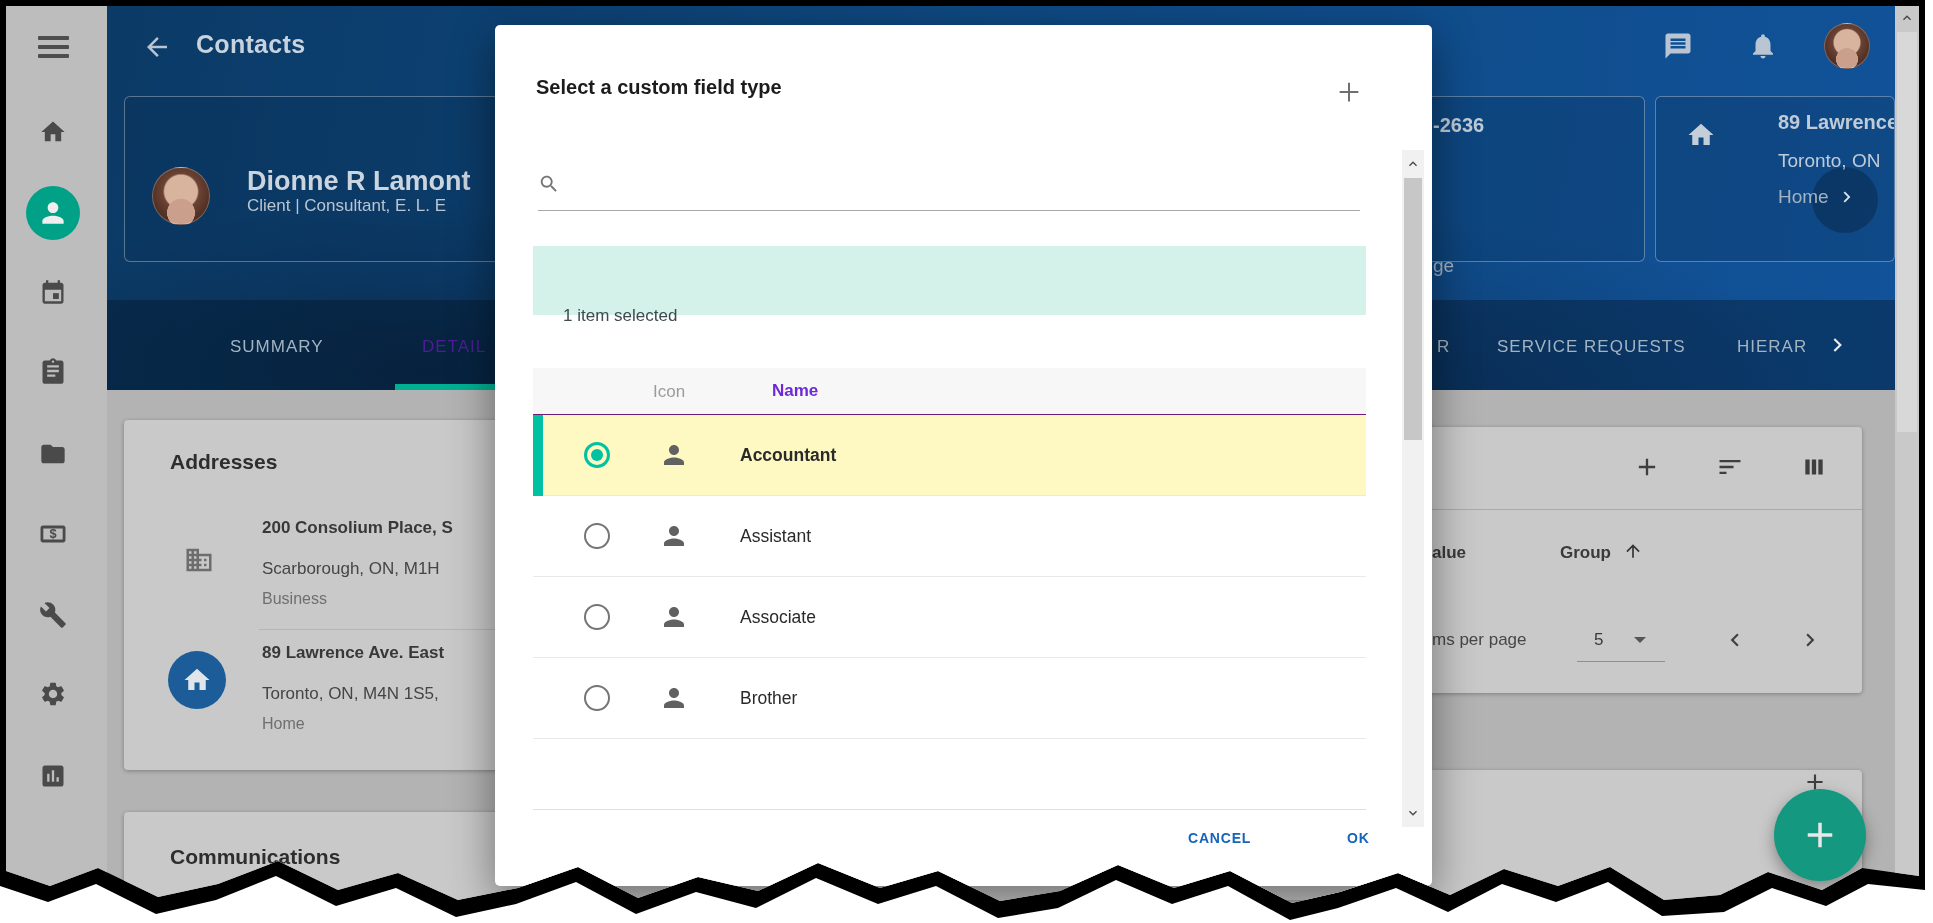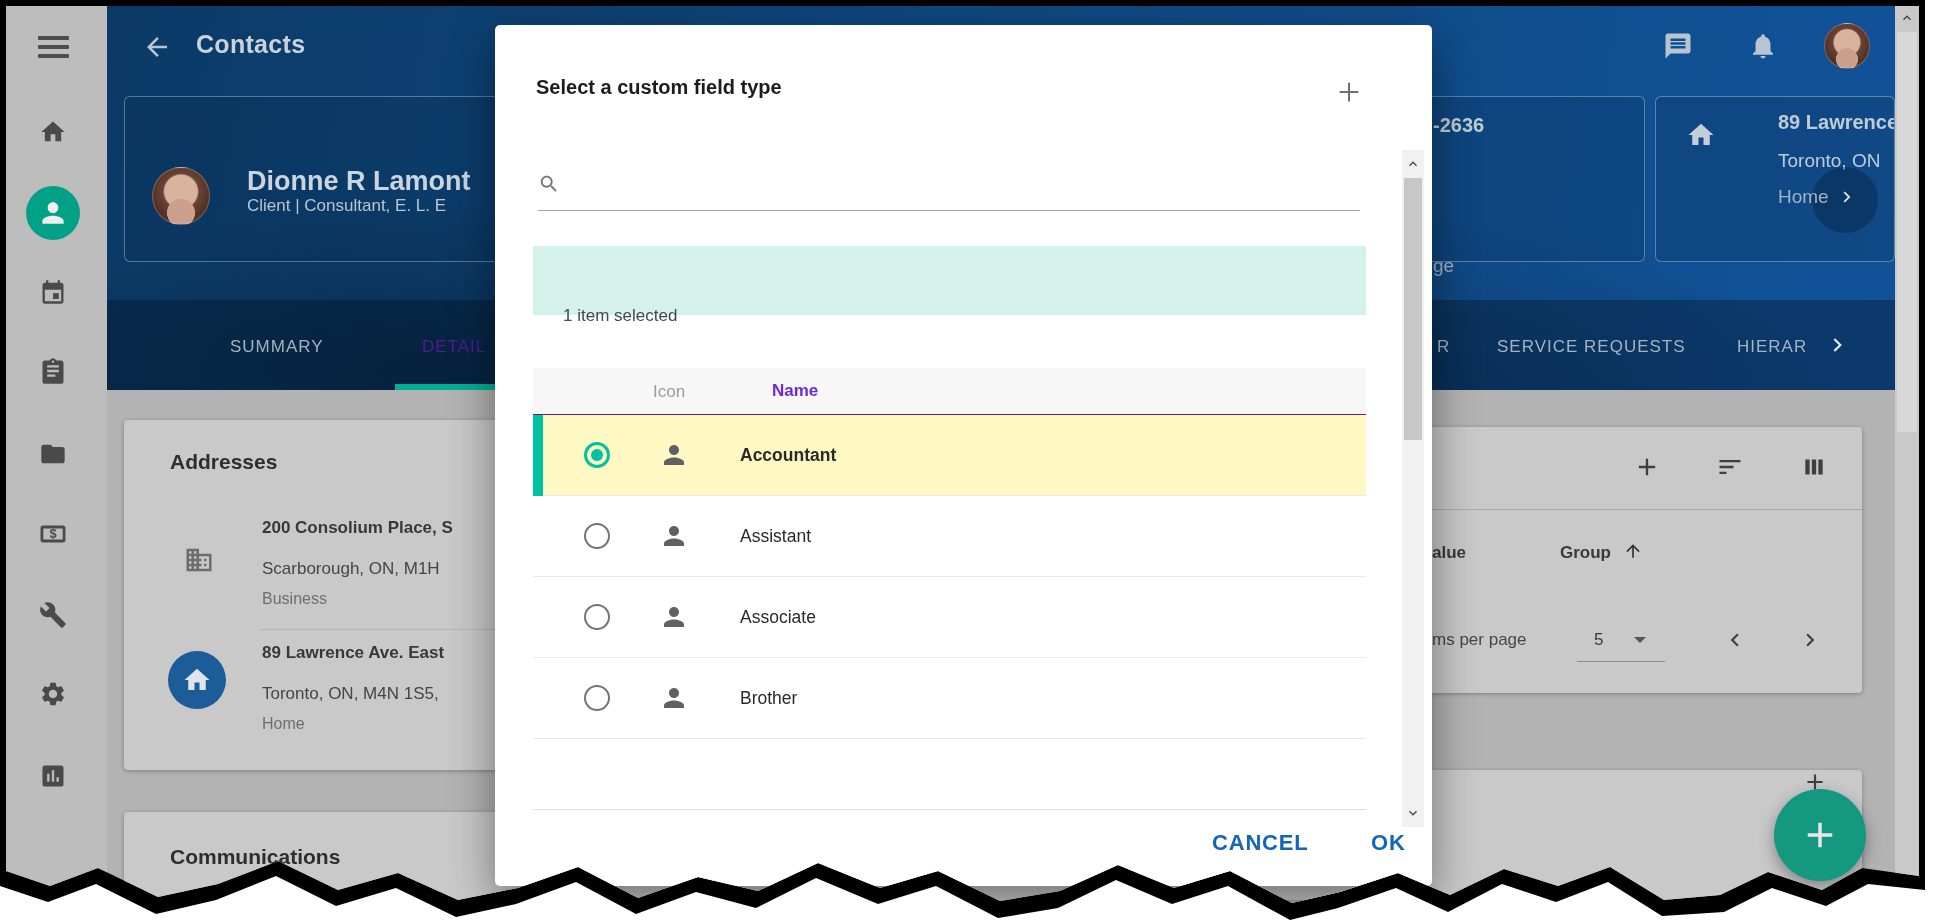--- a/index.html
+++ b/index.html
@@ -71,21 +71,21 @@
   .mrow.selected { background:#fef9c3;font-weight:bold; }
   .selbar { position:absolute; left:0; top:0; width:10px; height:81px; background:#00c2a3; }
   .radio { position:absolute; left:51px; top:27px; width:26px; height:26px; border-radius:50%; border:2px solid #757575; }
   .radio.checked { border:3px solid #00c2a3; }
   .radio.checked::after { content:""; position:absolute; left:4px; top:4px; width:12px; height:12px; border-radius:50%; background:#00c2a3; }
   .row-person { position:absolute; left:126px; top:25px; width:30px; height:30px; color:#616161; }
   .row-name { position:absolute; left:207px; top:30px; font-size:17.5px; color:#2a2a2a; }
   .modal-scroll { position:absolute; left:907px; top:125px; width:22px; height:677px; background:#f1f1f1; }
   .modal-scroll .arrow { position:absolute; left:3px; width:16px; height:16px; color:#4a4a4a; }
   .modal-scroll .thumb { position:absolute; left:2px; top:28px; width:18px; height:262px; background:#c7c7c7; }
-  .dlg-btn { position:absolute; top:805px; font-size:22px; font-weight:700; color:#1464bc; letter-spacing:0.8px; cursor:pointer;margin-left:24px; }
+  .dlg-btn { position:absolute; top:805px; font-size:14px; font-weight:700; color:#1464bc; letter-spacing:0.8px; cursor:pointer; }
 
   .fab { position:absolute; left:1774px; top:789px; width:92px; height:92px; border-radius:50%; background:#14987f; box-shadow:0 6px 16px rgba(0,0,0,0.35); display:flex; align-items:center; justify-content:center; color:#e8e8e8; cursor:pointer; z-index:10; }
   .tri-down { width:0; height:0; border-left:6px solid transparent; border-right:6px solid transparent; border-top:6px solid #555; }
 </style>
 </head>
 <body>
 
 <div class="frame">
 <div class="blackback"></div>
 <div class="screen">

